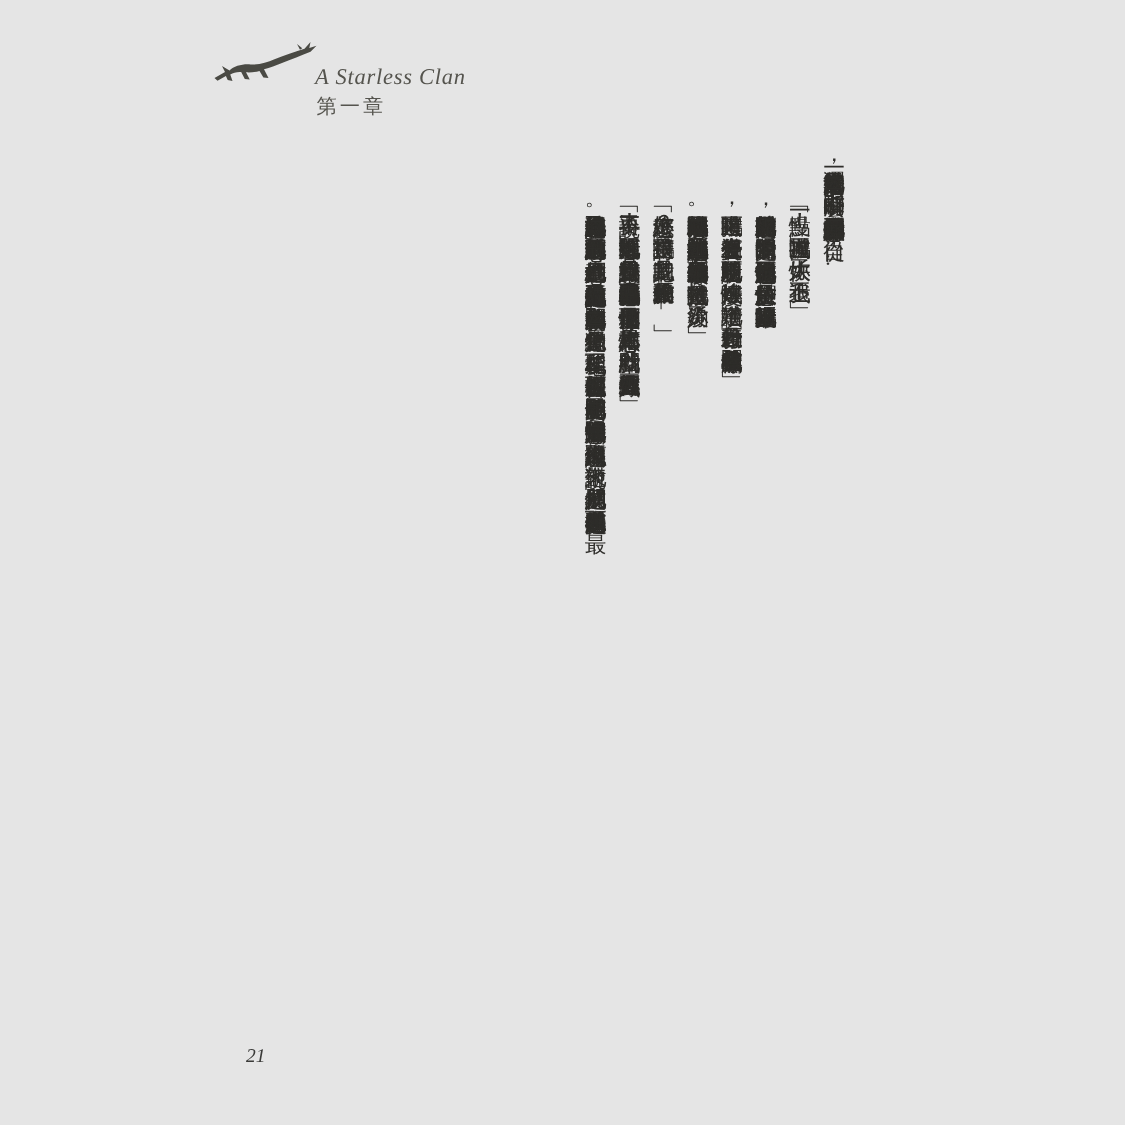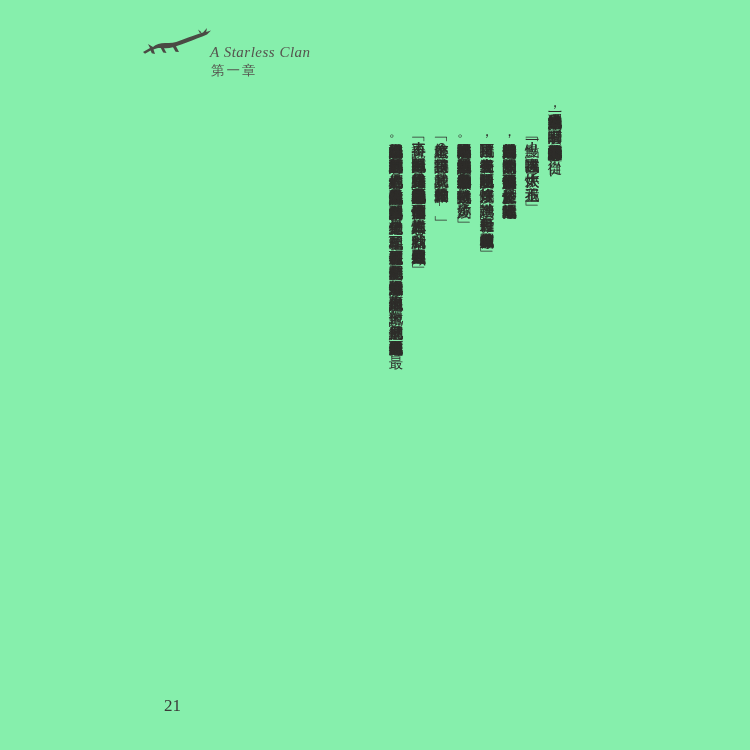--- a/index.html
+++ b/index.html
@@ -4,21 +4,21 @@
 <style>
   html, body {
     margin: 0;
     padding: 0;
     background: #ffffff;
   }
   #page {
     position: relative;
     width: 750px;
     height: 750px;
-    background: #86efac;
+    background: #e5e5e5;
     overflow: hidden;
     font-family: "Liberation Serif", serif;
   }
   
   #header {
     position: absolute;
     top: 24px;
     left: 140px;
   }
   #logo {
@@ -70,21 +70,22 @@
     text-indent: 2em;
   }
   #body-text p.no-indent {
     text-indent: 0;
   }
   
   #page-number {
     position: absolute;
     top: 696px;
     left: 164px;
-    font-size: 17px;
+    font-style: italic;
+    font-size: 13px;
     color: #3a3a38;
   }
 </style>
 </head>
 <body>
 
 <div id="page">
 
   <div id="header">
     <svg id="logo" viewBox="0 0 78 38" xmlns="http://www.w3.org/2000/svg" aria-hidden="true">

